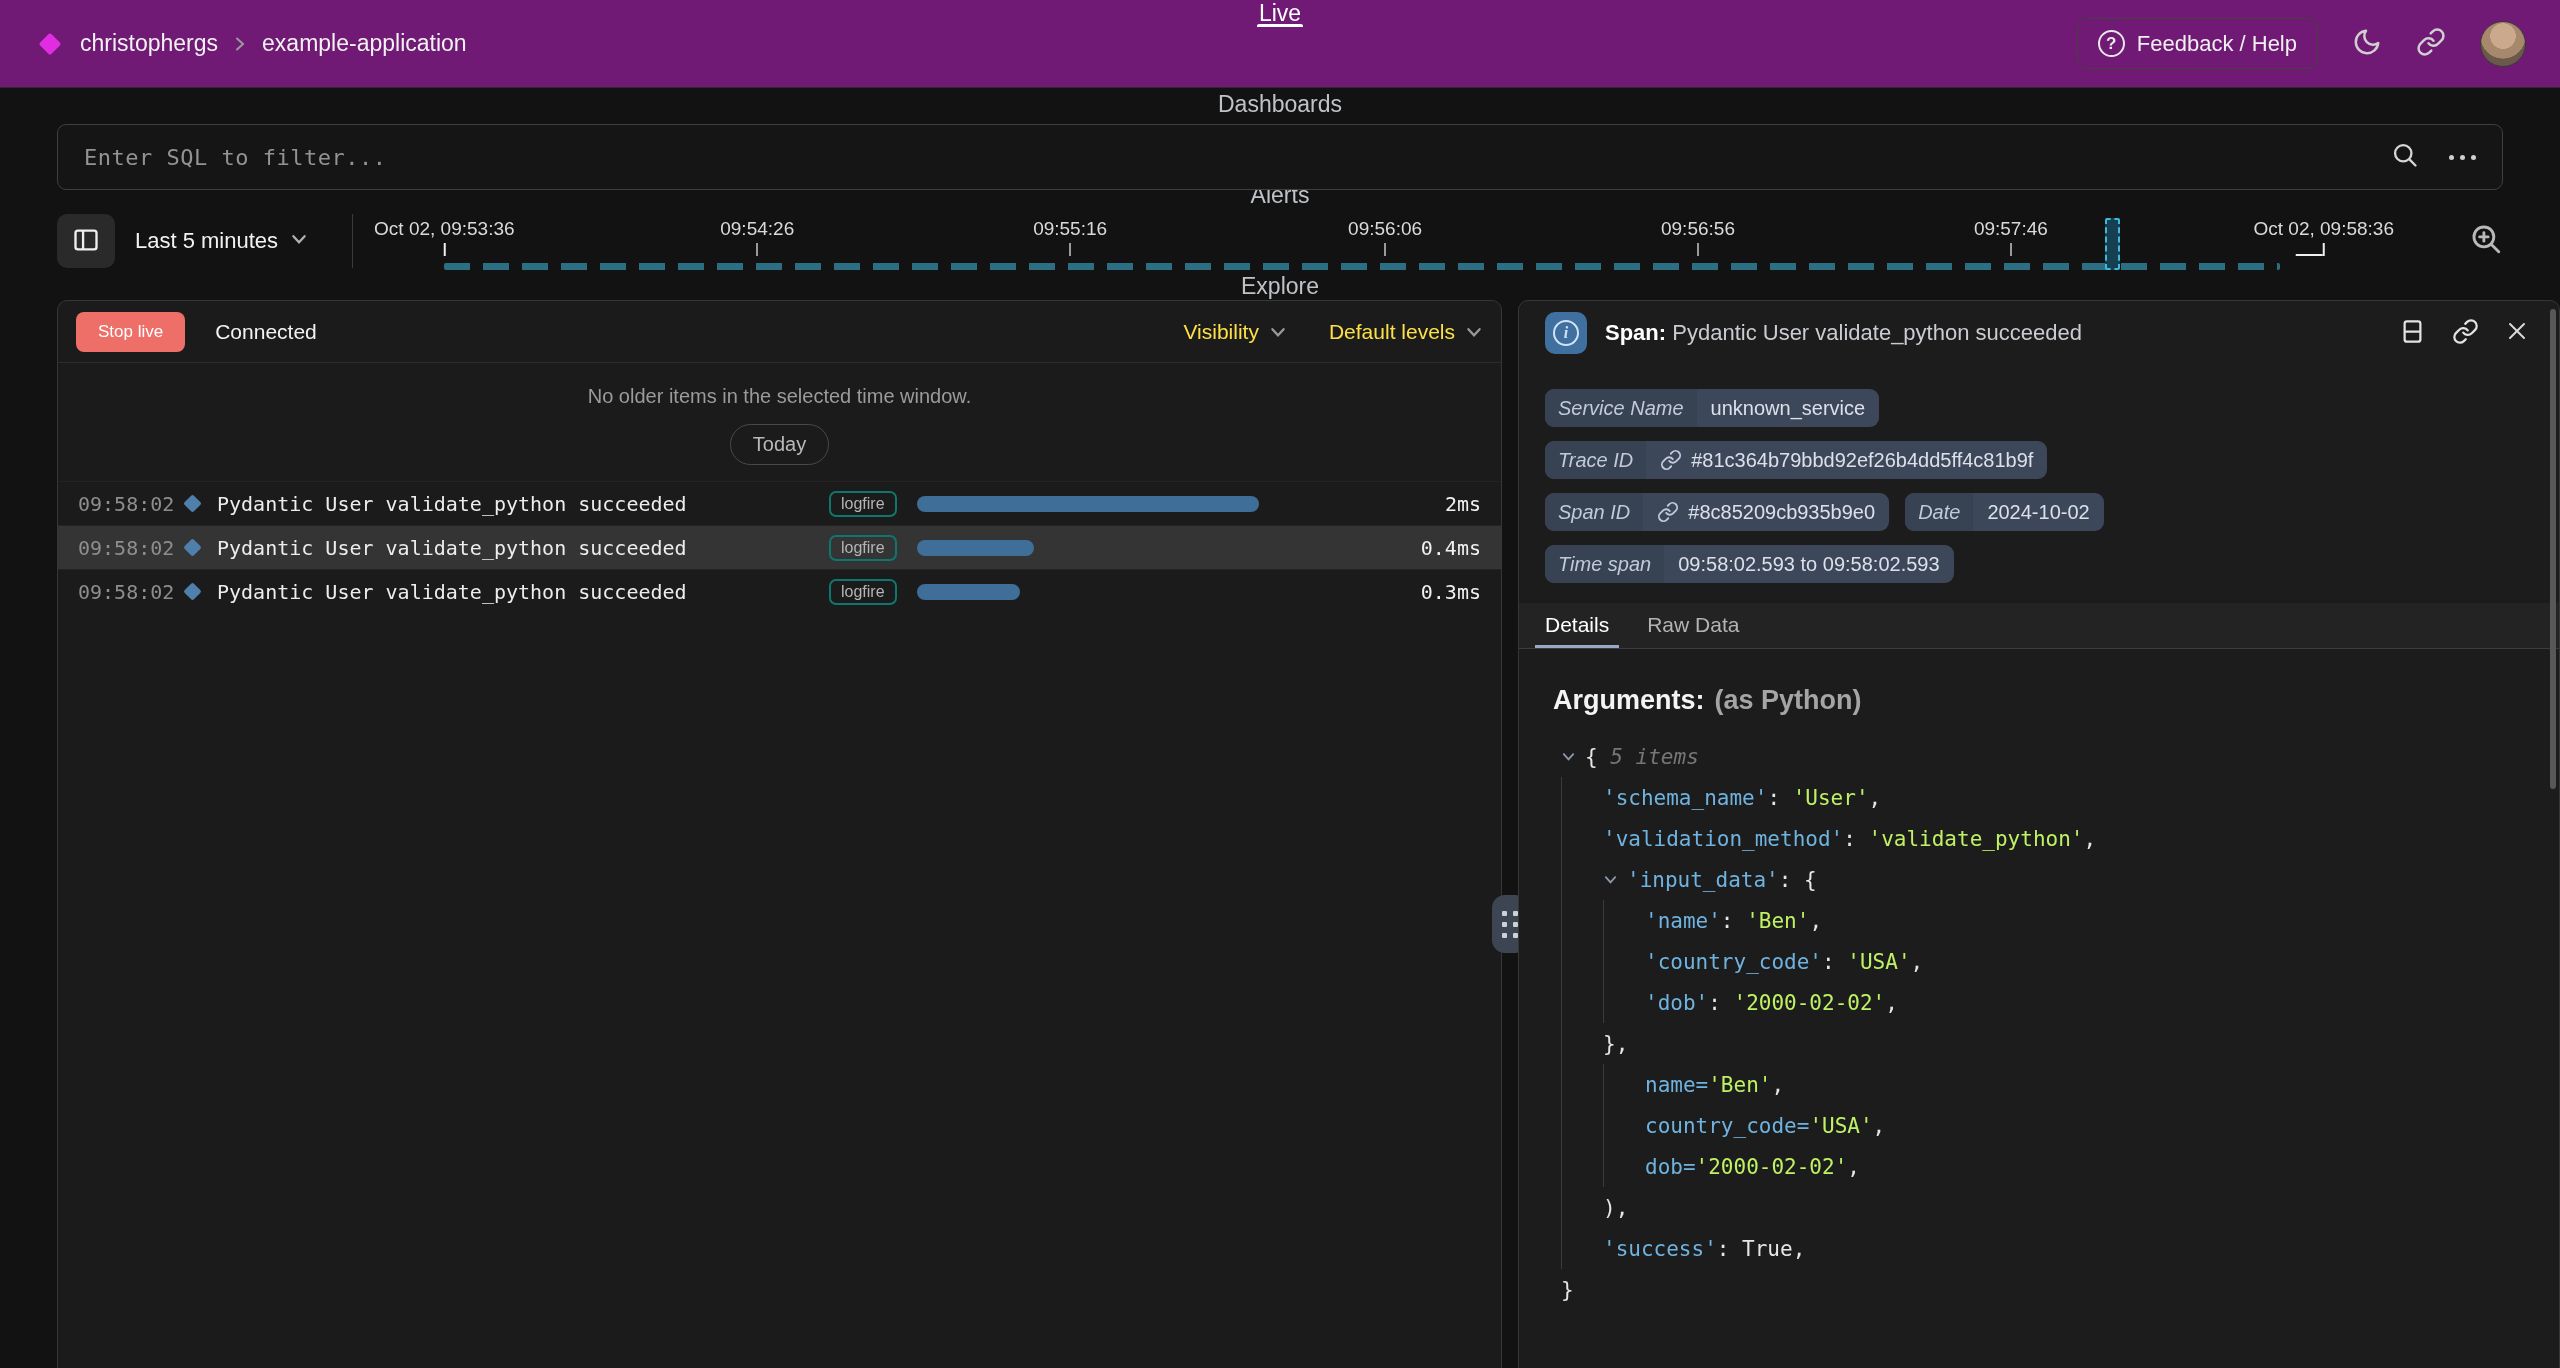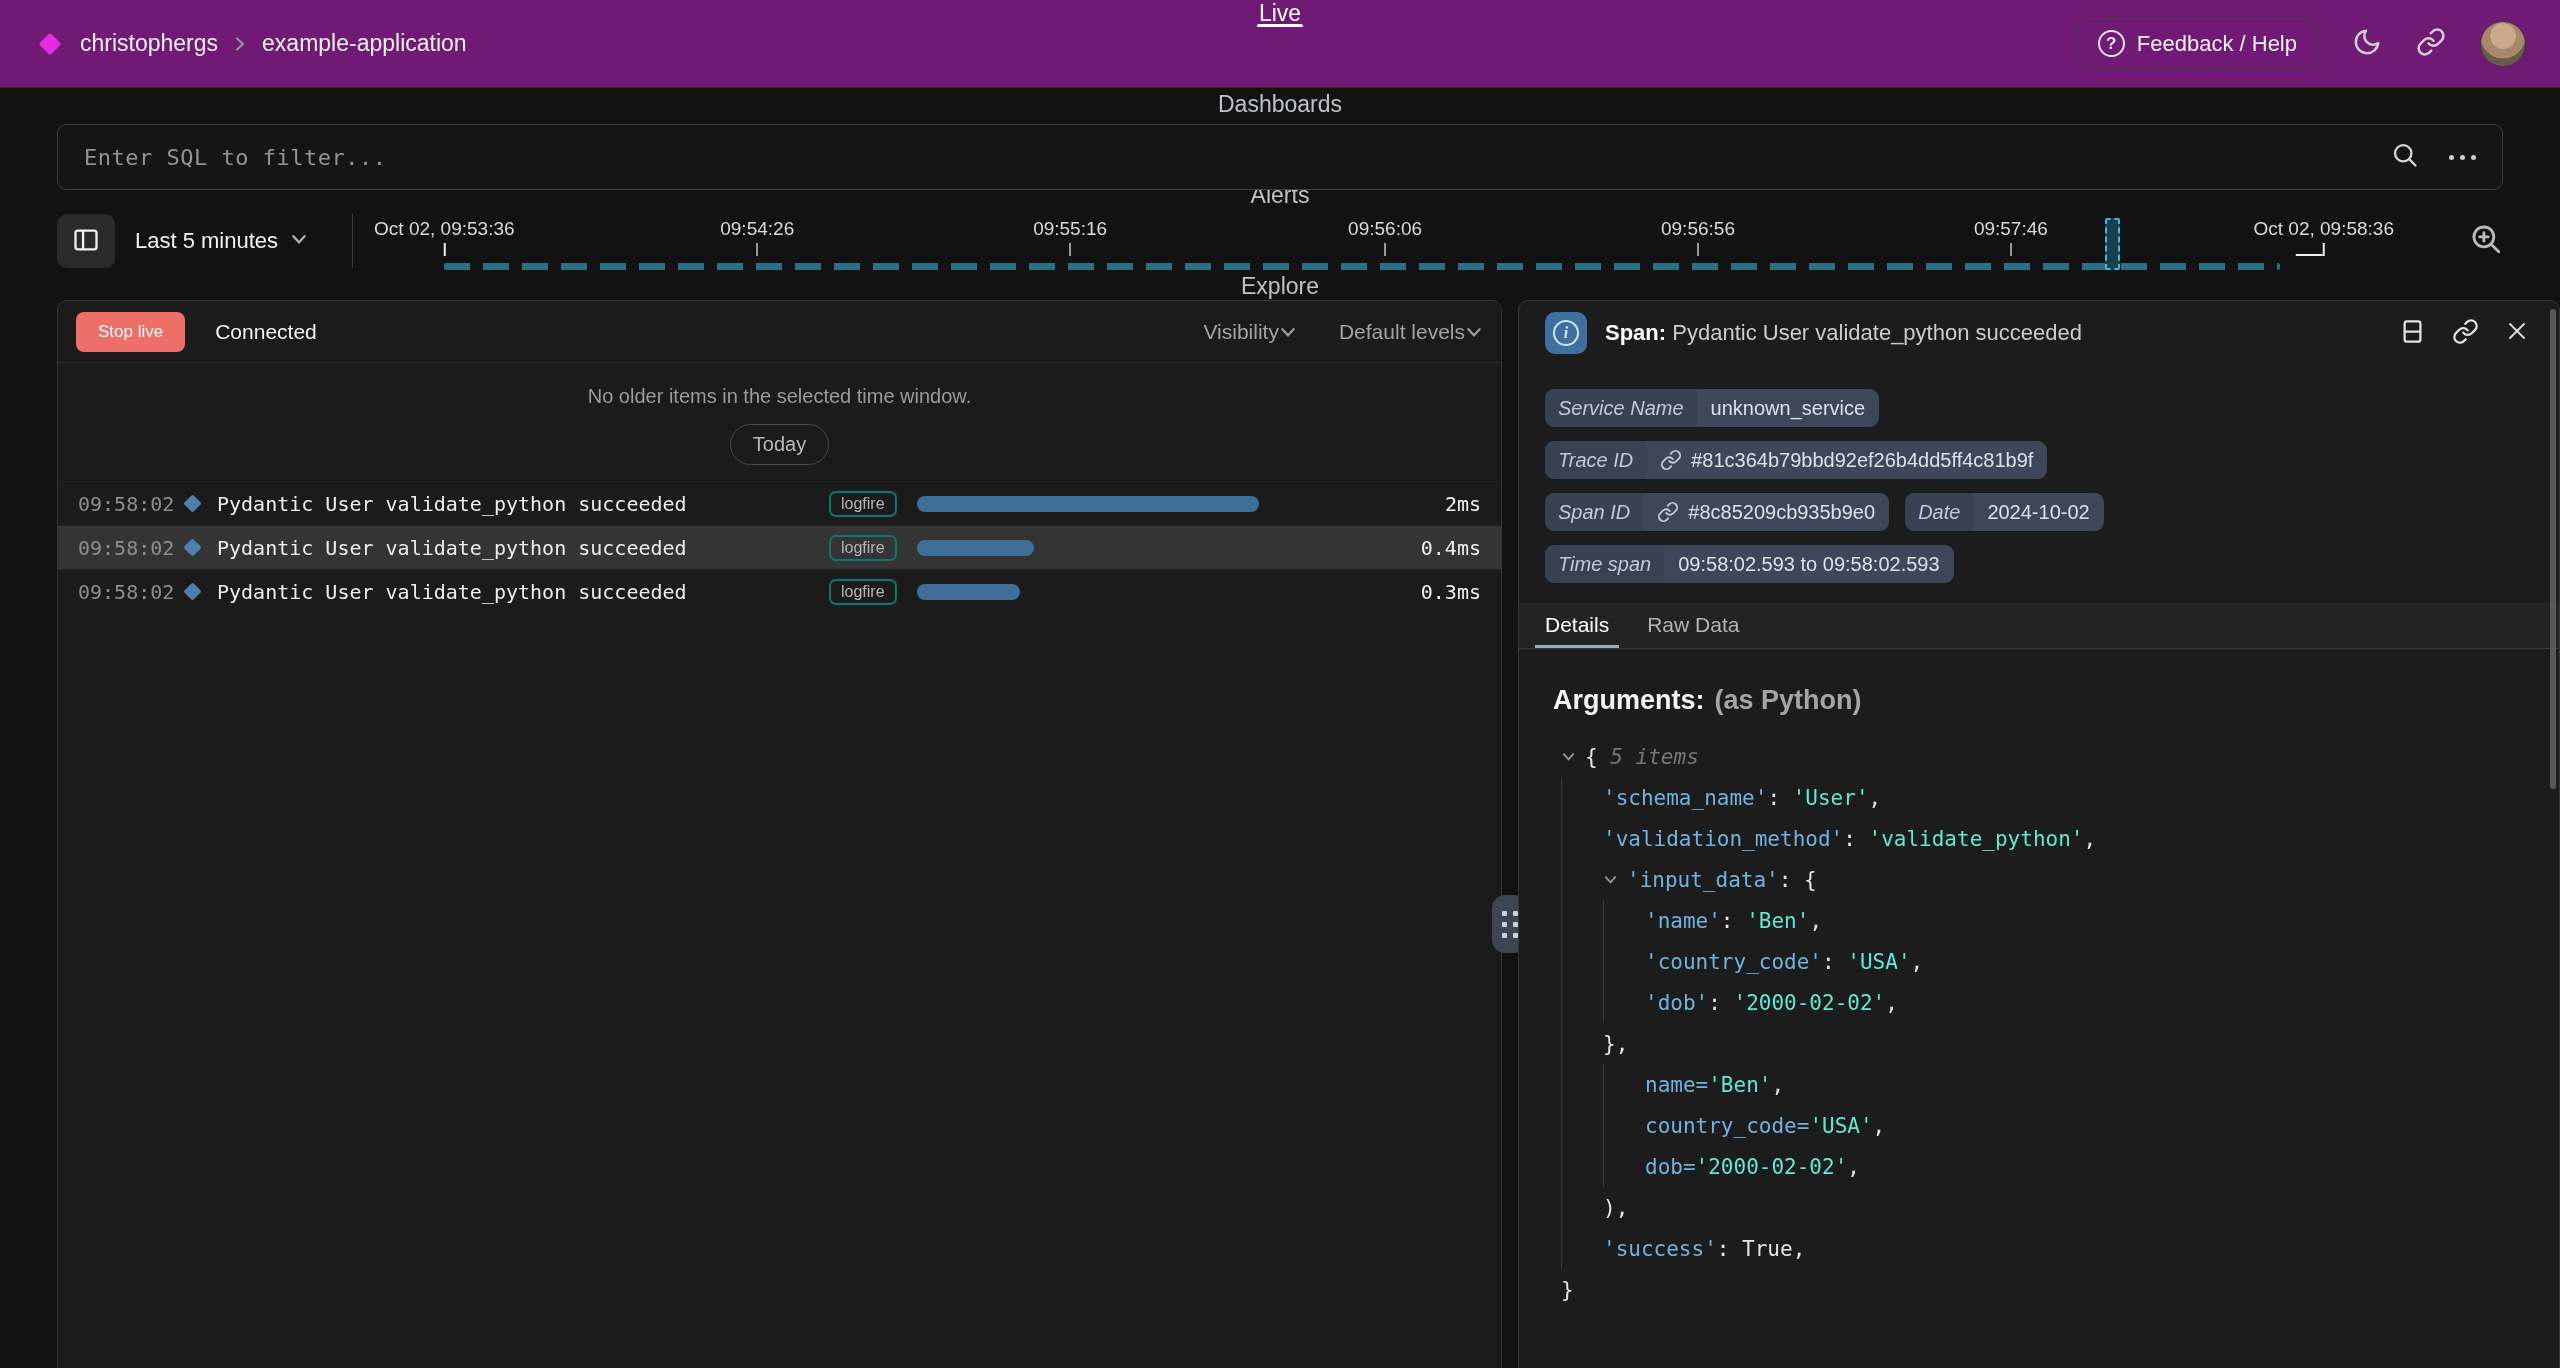--- a/index.html
+++ b/index.html
@@ -63,21 +63,21 @@
   
   .panel { position:absolute; top:300px; bottom:-2px; background:#1b1b1b; border:1px solid #363636; border-radius:10px 10px 0 0; overflow:hidden; }
   .live-panel { left:57px; width:1445px; }
   .detail-panel { left:1518px; right:0; background:#1c1c1c; }
 
   
   .live-header { height:62px; border-bottom:1px solid #2c2c2c; display:flex; align-items:center; padding:0 18px; }
   .stop-live { background:#ee6f68; color:#ffffff; border:none; border-radius:8px; padding:10px 22px; font-size:17px; cursor:pointer; }
   .connected { font-size:21px; color:#f2f2f2; margin-left:30px; }
   .live-header-right { margin-left:auto; display:flex; align-items:center; gap:42px; }
-  .dropdown { display:flex; align-items:center; font-size:21px; color:#a3a3a3; cursor:pointer; }
+  .dropdown { display:flex; align-items:center; gap:10px; font-size:21px; color:#fde047; cursor:pointer; }
   .dropdown svg { color:#9a9a9a; }
 
   
   .empty-zone { padding:22px 0 16px; text-align:center; }
   .empty-msg { font-size:20px; color:#9b9b9b; }
   .today-pill { display:inline-block; margin-top:16px; border:1px solid #4a4a4a; border-radius:999px; padding:8px 22px; font-size:20px; color:#b9b9b9; cursor:pointer; }
 
   
   .log-row { height:44px; display:flex; align-items:center; padding:0 20px; border-top:1px solid #232323; cursor:pointer; }
   .log-row.selected { background:#343434; }
@@ -121,21 +121,21 @@
   
   .detail-content { padding:36px 30px 0 34px; }
   .args-heading { font-size:27px; font-weight:700; }
   .args-heading .h1 { color:#f4f4f4; }
   .args-heading .h2 { color:#a5a5a5; margin-left:10px; }
   .code { margin-top:20px; font-family:"DejaVu Sans Mono", monospace; font-size:21px; color:#e6e6e6; padding-left:8px; }
   .code-line { display:flex; align-items:center; height:41px; white-space:pre; }
   .ind { width:42px; align-self:stretch; border-left:1px solid #3a3a3a; flex:0 0 auto; }
   .chev { width:24px; flex:0 0 auto; display:flex; align-items:center; color:#8d99a8; cursor:pointer; }
   .tok-key { color:#6fb3e0; }
-  .tok-str { color:#5eead4;text-align:right; }
+  .tok-str { color:#bef264;text-align:right; }
   .tok-plain { color:#e4e6e9; }
   .tok-meta { color:#767676; font-style:italic; }
 
   
   .scroll-thumb { position:absolute; right:3px; top:8px; width:6px; height:480px; background:#585858; border-radius:3px; }
 </style>
 </head>
 <body>
 
 <header class="topnav">

